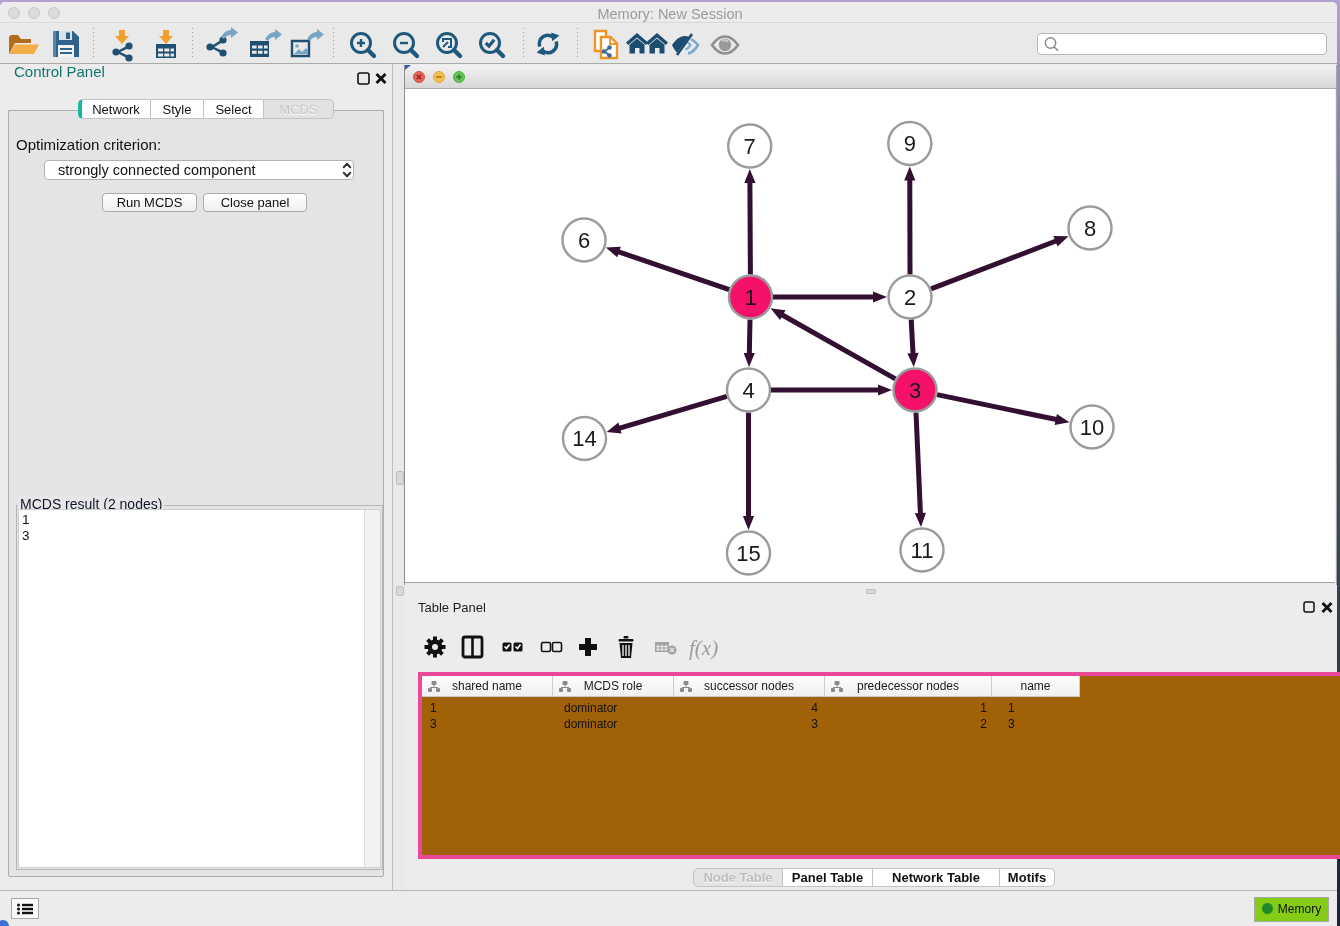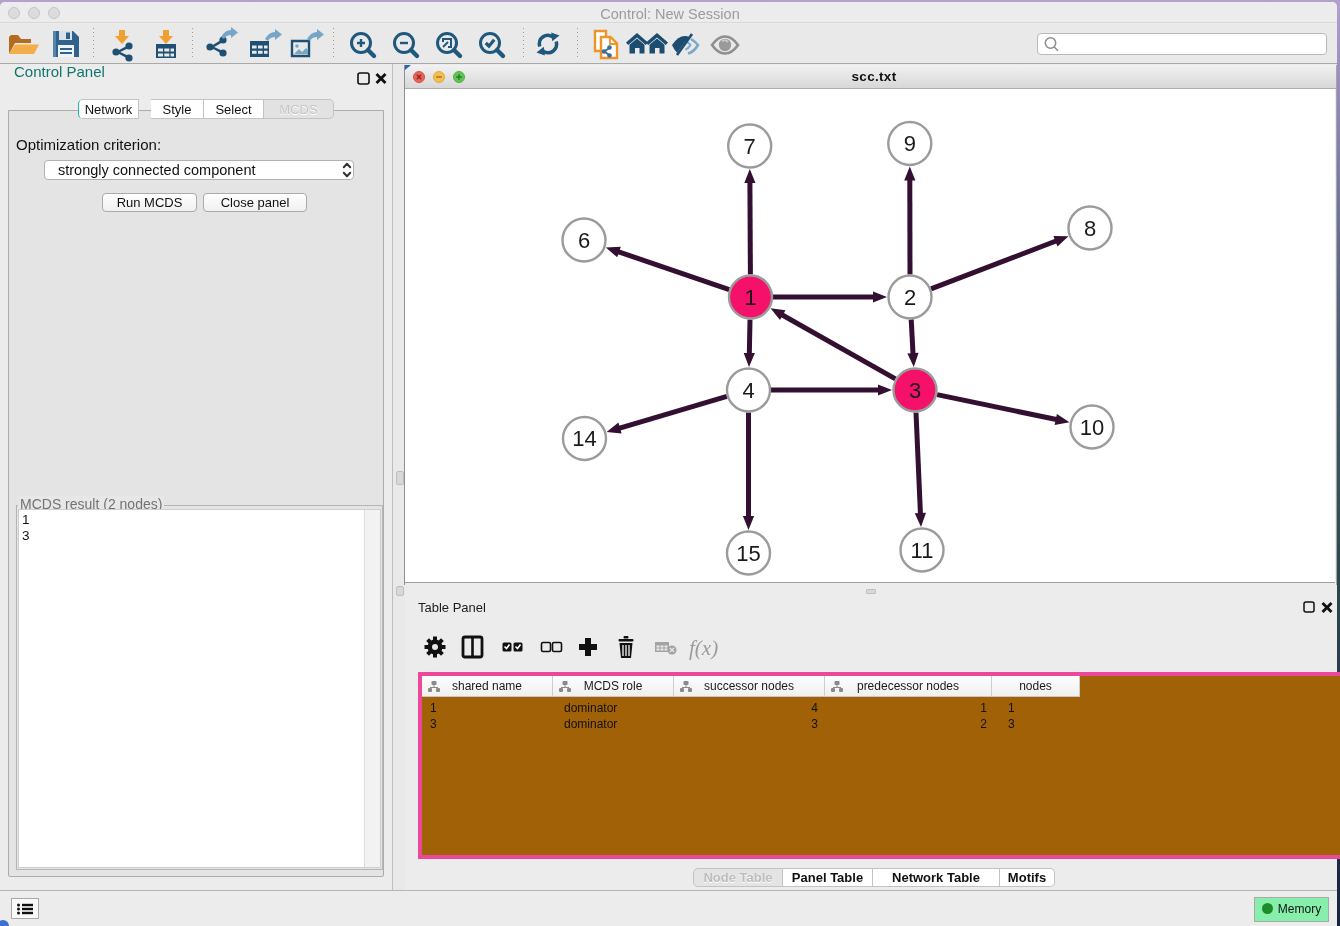--- a/index.html
+++ b/index.html
@@ -16,21 +16,21 @@
 .tsep{top:4px;width:1px;height:31px;background-image:linear-gradient(#9a9a9a 33%,rgba(0,0,0,0) 0%);background-size:1px 4px}
 #searchbox{left:1037px;top:33px;width:290px;height:22px;background:#fff;border:1px solid #b9b9b9;border-radius:4px}
 
 #cp-title{left:14px;top:63px;font-size:15px;color:#0f766e}
 .tab{position:absolute;top:99px;height:20px;background:#fff;border:1px solid #c3c3c3;border-left:none;font-size:13px;color:#111;text-align:center;line-height:19px}
 #cp-box{left:8px;top:110px;width:376px;height:767px;background:#e4e4e4;border:1px solid #adadad;border-radius:0 0 2px 2px}
 #opt-label{left:8px;top:136px;width:376px;font-size:15px;color:#111;text-indent:8px}
 #dropdown{left:44px;top:160px;width:310px;height:20px;background:#fff;border:1px solid #b2b2b2;border-radius:4px;font-size:14.5px;color:#111;line-height:18px;padding-left:13px}
 .btn{position:absolute;top:193px;height:19px;background:linear-gradient(#ffffff,#f0f0f0);border:1px solid #ababab;border-radius:4px;font-size:13px;color:#111;text-align:center;line-height:17px}
 #fieldset{left:16px;top:505px;width:367px;height:365px;border:1px solid #b5b5b5}
-#fs-label{left:18px;top:496px;font-size:14px;color:#737373;background:#e7e7e7;padding:0 2px}
+#fs-label{left:18px;top:496px;font-size:14px;color:#0f172a;background:#e7e7e7;padding:0 2px}
 #fs-white{left:18px;top:509px;width:363px;height:359px;background:#fff;border:1px solid #cfcfcf;font-size:13.5px;color:#111;line-height:16px;padding:2px 0 0 3px}
 #fs-scroll{left:364px;top:510px;width:16px;height:357px;background:#f2f2f2;border-left:1px solid #dcdcdc}
 
 #vsplit{left:392px;top:64px;width:13px;height:826px;background:#e9e9e9;border-left:1px solid #bdbdbd}
 #vhandle{left:396px;top:471px;width:8px;height:14px;background:#d8d8d8;border:1px solid #bdbdbd;border-radius:2px}
 
 #netwin{left:404px;top:65px;width:933px;height:520px;border-left:1px solid #8f8f8f;border-right:1px solid #a5a5a5}
 #nw-titlebar{left:0;top:0;width:931px;height:24px;background:linear-gradient(#f2f2f2,#d7d7d7);border-bottom:1px solid #aeaeae}
 #nw-title{width:100%;text-align:center;top:4px;font-size:13.5px;letter-spacing:0.3px;color:#111;font-weight:bold;text-indent:7px}
 .mac{width:12px;height:12px;border-radius:50%;top:6px}
@@ -40,31 +40,31 @@
 
 #tp{left:405px;top:597px;width:932px;height:293px;background:#ececec}
 #tp-title{left:13px;top:3px;font-size:13px;color:#1d1d1d}
 #tbl{left:13px;top:75px;width:1054px;height:187px;background:#a16207;border:4px solid #ec4899}
 .th{position:absolute;top:0;height:21px;background:linear-gradient(#fdfdfd,#f0f0f0);border-right:1px solid #cdcdcd;border-bottom:1px solid #c6c6c6;font-size:12px;color:#1a1a1a;text-align:center;line-height:21px}
 .td{position:absolute;font-size:12px;color:#111;height:16px;line-height:16px}
 .btab{position:absolute;top:271px;height:19px;background:#fff;border:1px solid #c3c3c3;border-left:none;font-size:13px;color:#111;text-align:center;line-height:18px;font-weight:bold}
 
 #statusbar{left:0;top:890px;width:1337px;height:36px;background:#ececec;border-top:1px solid #b5b5b5}
 #listbtn{left:11px;top:898px;width:28px;height:21px;background:#fafafa;border:1px solid #a9a9a9}
-#membtn{left:1254px;top:897px;width:75px;height:25px;background:#86efac;border:1px solid #a9a9a9;font-size:12px;color:#111;text-align:center;line-height:23px}
+#membtn{left:1254px;top:897px;width:75px;height:25px;background:#84cc16;border:1px solid #a9a9a9;font-size:12px;color:#111;text-align:center;line-height:23px}
 svg{position:absolute;overflow:visible}
 </style></head><body>
 <div class="abs" id="desk"></div>
 <div class="abs" id="appwin"></div>
 
 <div class="abs" id="titlebar"></div>
 <div class="abs tl" style="left:8px"></div>
 <div class="abs tl" style="left:28px"></div>
 <div class="abs tl" style="left:48px"></div>
-<div class="abs" id="title-text">Control: New Session</div>
+<div class="abs" id="title-text">Memory: New Session</div>
 
 <div class="abs" id="toolbar"></div>
 <svg class="abs" style="left:0;top:24px" width="1337" height="39" viewBox="0 0 1337 39">
 
 <g transform="translate(24,20)">
  <path d="M-15,10 L-15,-7 L-13,-9 L-6,-9 L-3,-5 L7,-5 L7,-1 L-9,-1 Z" fill="#b36b1e"></path>
  <path d="M-9,0.5 L15,0.5 L10,10 L-15,10 Z" fill="#f3ad49"></path>
 </g>
 
 <g transform="translate(66,20)">
@@ -196,21 +196,21 @@
  <circle cx="7.5" cy="7" r="5.2" stroke-width="1.5"></circle>
  <line x1="11.2" y1="10.9" x2="15" y2="14.8" stroke-width="1.5"></line>
 </svg>
 
 <div class="abs" id="cp-title">Control Panel</div>
 <svg class="abs" style="left:355px;top:71px" width="36" height="16" viewBox="0 0 36 16">
  <rect x="3" y="2" width="11" height="11" rx="2" fill="none" stroke="#111" stroke-width="1.6"></rect>
  <path d="M22.5,3.5 l3.5,3.5 3.5,-3.5 2,2 -3.5,3.5 3.5,3.5 -2,2 -3.5,-3.5 -3.5,3.5 -2,-2 3.5,-3.5 -3.5,-3.5 z" fill="#111" transform="translate(0,-1.5)"></path>
 </svg>
 <div class="abs" id="cp-box"></div>
-<div class="abs tab" style="left:78px;width:61px;border-left:1px solid #14b8a6;border-radius:5px 0 0 5px">Network</div>
+<div class="abs tab" style="left:78px;width:73px;border-left:4px solid #14b8a6;border-radius:5px 0 0 5px">Network</div>
 <div class="abs tab" style="left:151px;width:53px">Style</div>
 <div class="abs tab" style="left:204px;width:60px">Select</div>
 <div class="abs tab" style="left:264px;width:70px;background:#e2e2e2;color:#c6c6c6;border-radius:0 5px 5px 0;text-shadow:0 1px 0 #fff">MCDS</div>
 <div class="abs" id="opt-label">Optimization criterion:</div>
 <div class="abs" id="dropdown">strongly connected component</div>
 <svg class="abs" style="left:341px;top:162px" width="12" height="16" viewBox="0 0 12 16" fill="none" stroke="#333" stroke-width="2" stroke-linecap="round" stroke-linejoin="round">
  <path d="M2.8,5.2 L6,1.8 L9.2,5.2 M2.8,10.8 L6,14.2 L9.2,10.8"></path>
 </svg>
 <div class="abs btn" style="left:102px;width:95px">Run MCDS</div>
 <div class="abs btn" style="left:203px;width:104px">Close panel</div>
@@ -221,21 +221,20 @@
 
 <div class="abs" id="vsplit"></div>
 <div class="abs" id="vhandle"></div>
 <div class="abs" style="left:396px;top:586px;width:8px;height:10px;background:#d8d8d8;border:1px solid #c0c0c0;border-radius:2px"></div>
 
 <div class="abs" id="netwin">
   <div class="abs" id="nw-titlebar"></div>
   <div class="abs mac" style="left:8px;background:#ee6156;border:1px solid #ce5147"></div>
   <div class="abs mac" style="left:28px;background:#f5bf4e;border:1px solid #dfa93c"></div>
   <div class="abs mac" style="left:48px;background:#61c454;border:1px solid #4eb244"></div>
-  <div class="abs" id="nw-title">scc.txt</div>
   <svg class="abs" style="left:0;top:0" width="70" height="24" viewBox="0 0 70 24">
    <path d="M0,0 h6 l-6,5 z" fill="#2e5fc0"></path>
    <g stroke="#8c2a20" stroke-width="1.5">
         <path d="M11.8,9.8 l4.4,4.4 M16.2,9.8 l-4.4,4.4"></path>
       </g>
    <g stroke="#a4731f" stroke-width="1.5">
         <path d="M31.2,12 h5.6"></path>
       </g>
    <g stroke="#2a7a2a" stroke-width="1.5">
         <path d="M51.2,12 h5.6 M54,9.2 v5.6"></path>
@@ -378,21 +377,21 @@
  <path d="M5,1 l4,4 M9,1 l-4,4" stroke="#e9e9e9" stroke-width="1.2"></path>
 </g>
 
 <text x="284" y="32" font-family="Liberation Serif,serif" font-style="italic" font-size="21" fill="#9b9b9b">f(x)</text>
 </svg>
 <div class="abs" id="tbl">
   <div class="th" style="left:0;width:131px">shared name</div>
   <div class="th" style="left:131px;width:121px">MCDS role</div>
   <div class="th" style="left:252px;width:151px">successor nodes</div>
   <div class="th" style="left:403px;width:167px">predecessor nodes</div>
-  <div class="th" style="left:570px;width:88px">nodes</div>
+  <div class="th" style="left:570px;width:88px">name</div>
   <svg style="left:6px;top:5px" width="12" height="11" viewBox="0 0 12 11">
         <g fill="#8a8a8a">
           <rect x="3.5" y="0" width="5" height="4" rx="1"></rect>
           <rect x="0" y="7" width="4" height="4" rx="1"></rect>
           <rect x="8" y="7" width="4" height="4" rx="1"></rect>
           <path d="M5.5 4h1v2h-4.5v1.5h-1v-1.5h-1z" fill="none"></path>
           <path d="M5.5 3.5h1V6H10v1.5h-1V7H3v0.5H2V6h3.5z"></path>
         </g>
       </svg>
   <svg style="left:137px;top:5px" width="12" height="11" viewBox="0 0 12 11">

